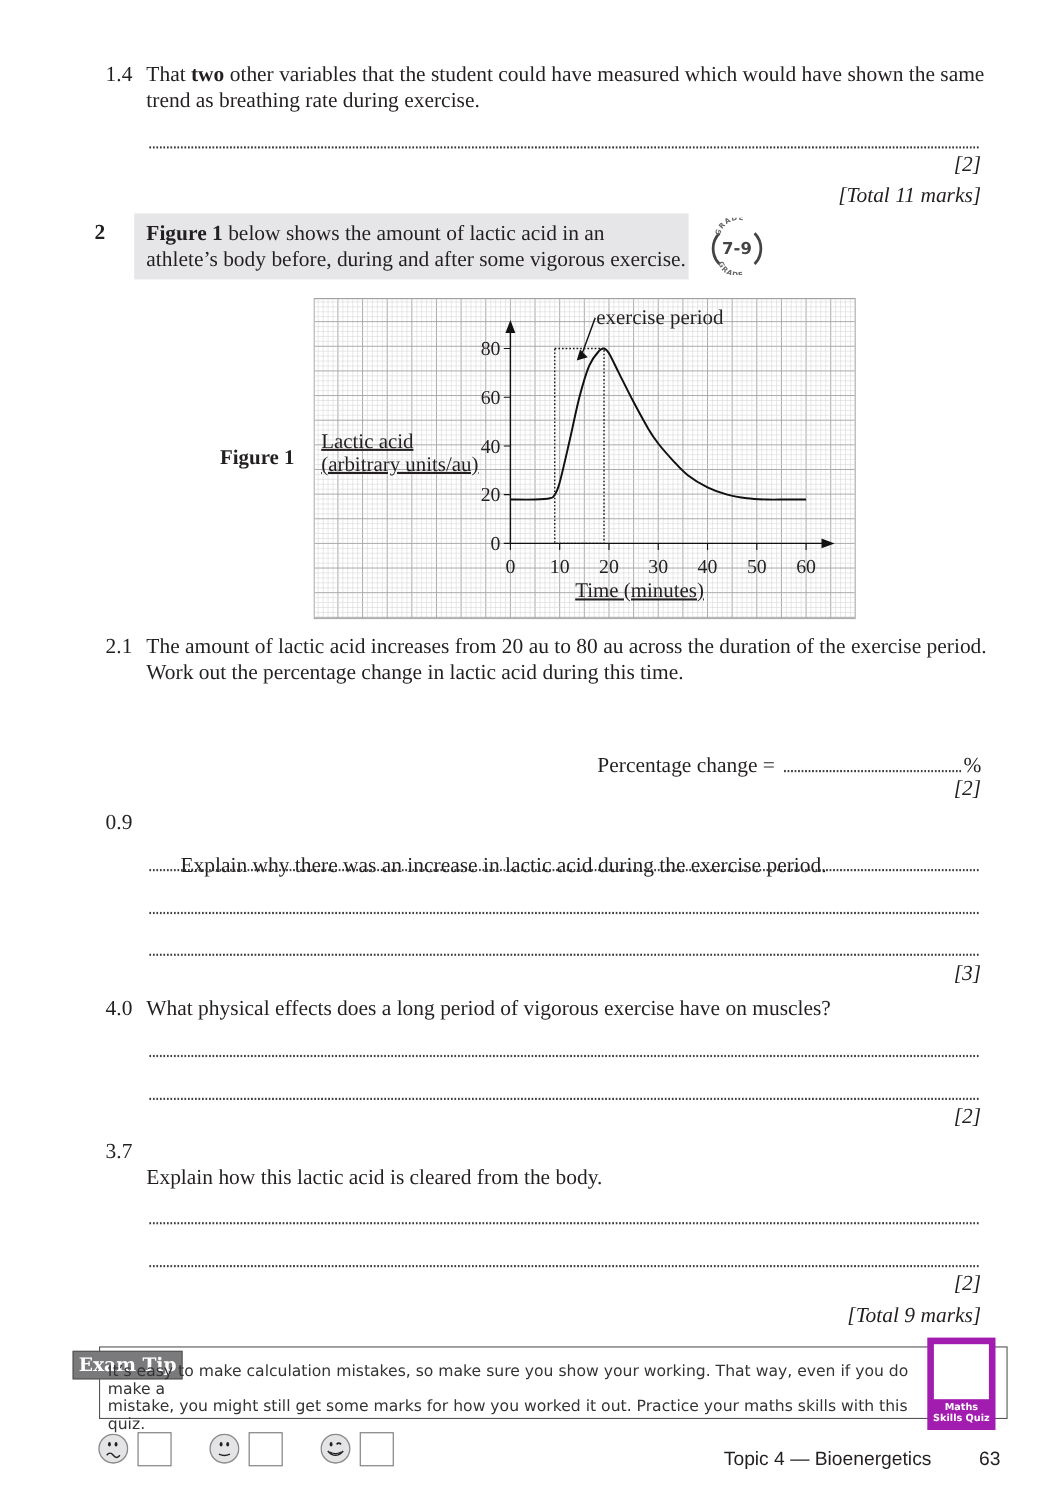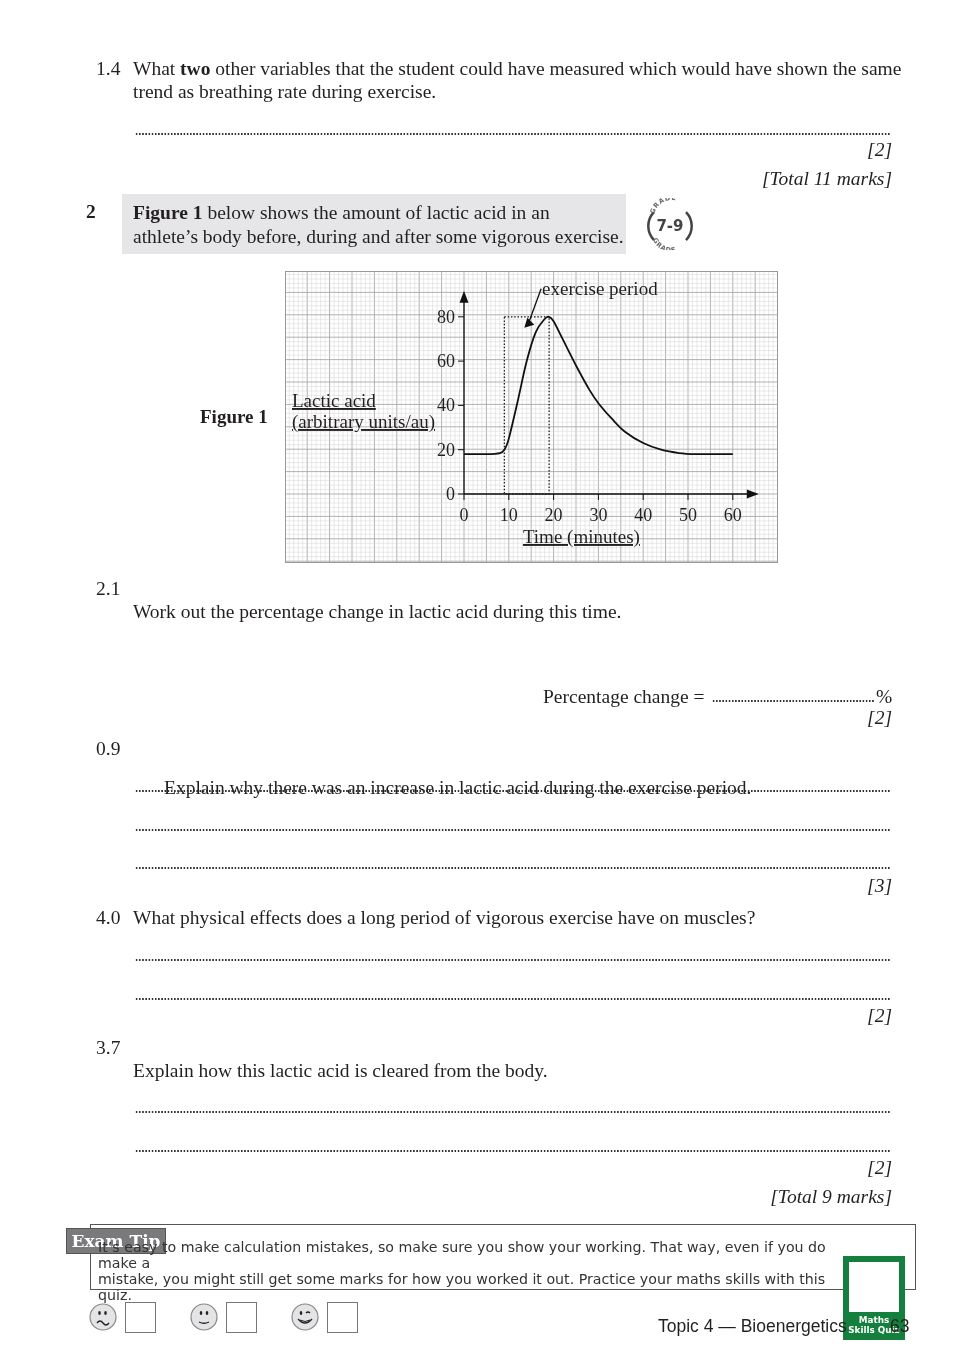--- a/index.html
+++ b/index.html
@@ -21,41 +21,41 @@
   .fig-label { position:absolute; left:200px; top:406px; font-size:19px; font-weight:bold; }
   .chart { position:absolute; left:285px; top:271px; width:493px; height:292px; }
   .tip-tab { position:absolute; left:66px; top:1208px; width:100px; height:26px;
              background:#7a7a7d; color:#fff; font-family:"DejaVu Serif", serif;
              font-weight:bold; font-size:17px; text-align:center; line-height:25px;
              border:1px solid #555; box-sizing:border-box;margin-top:20px; }
   .tip-box { position:absolute; left:90px; top:1224px; width:826px; height:66px;
              border:1.5px solid #555; box-sizing:border-box; }
   .tip-text { position:absolute; left:98px; top:1239px; width:740px;
               font-family:"DejaVu Sans", sans-serif; font-size:14.2px; line-height:16px; color:#333; }
-  .quiz { position:absolute; left:843px; top:1256px; width:62px; height:84px;
-          background:#15803d; }
+  .quiz { position:absolute; left:843px; top:1216px; width:62px; height:84px;
+          background:#a21caf; }
   .quiz-inner { position:absolute; left:6px; top:6px; width:50px; height:50px; background:#fff; }
   .quiz-label { position:absolute; left:0; top:59px; width:62px; text-align:center;
                 color:#fff; font-family:"DejaVu Sans", sans-serif; font-weight:bold;
                 font-size:8.8px; line-height:10px; }
   .conf-face { position:absolute; width:28px; height:28px; }
   .conf-box { position:absolute; width:31px; height:31px; border:1.5px solid #777;
               box-sizing:border-box; background:#fff; }
   .footer-topic { position:absolute; left:658px; top:1316px; font-family:"Liberation Sans", sans-serif;
                   font-size:17.5px; color:#231f20; }
   .footer-page { position:absolute; left:890px; top:1316px; font-family:"Liberation Sans", sans-serif;
                  font-size:17.5px; }
 </style>
 </head>
 <body>
 
 <div class="q">
   <span class="qnum abs" style="top:57px;">1.4</span>
   <div class="qtext" style="top:57px;">
-    <span>What </span><b>two</b><span> other variables that the student could have measured which would have shown the same</span><br>
+    <span>That </span><b>two</b><span> other variables that the student could have measured which would have shown the same</span><br>
     <span>trend as breathing rate during exercise.</span>
   </div>
 </div>
 <div class="dots" style="top:133px;"></div>
 <div class="marks" style="top:139px;">[2]</div>
 <div class="marks" style="top:168px;">[Total 11 marks]</div>
 
 <div class="q2num">2</div>
 <div class="intro-box"></div>
 <div class="intro-text">
@@ -302,21 +302,21 @@
   <g id="labels">
       <text x="7" y="136" font-family="Liberation Serif, serif" font-size="19" fill="#231f20" text-decoration="underline">Lactic acid</text>
       <text x="7" y="157" font-family="Liberation Serif, serif" font-size="19" fill="#231f20" text-decoration="underline">(arbitrary units/au)</text>
       <text x="296.4" y="272" text-anchor="middle" font-family="Liberation Serif, serif" font-size="19" fill="#231f20" text-decoration="underline">Time (minutes)</text>
     </g>
 </svg>
 
 <div class="q">
   <span class="qnum" style="top:577px;text-align:center;">2.1</span>
   <div class="qtext" style="top:577px;">
-    <br>
+    <span>The amount of lactic acid increases from 20 au to 80 au across the duration of the exercise period.</span><br>
     <span>Work out the percentage change in lactic acid during this time.</span>
   </div>
 </div>
 <div class="abs q" style="left:543px; top:685px;">Percentage change = </div>
 <div class="dots" style="left:712px; width:162px; top:700px;"></div>
 <div class="abs q" style="left:876px; top:685px;">%</div>
 <div class="marks" style="top:707px;">[2]</div>
 
 <div class="q">
   <span class="qnum" style="top:737px;">0.9</span>

